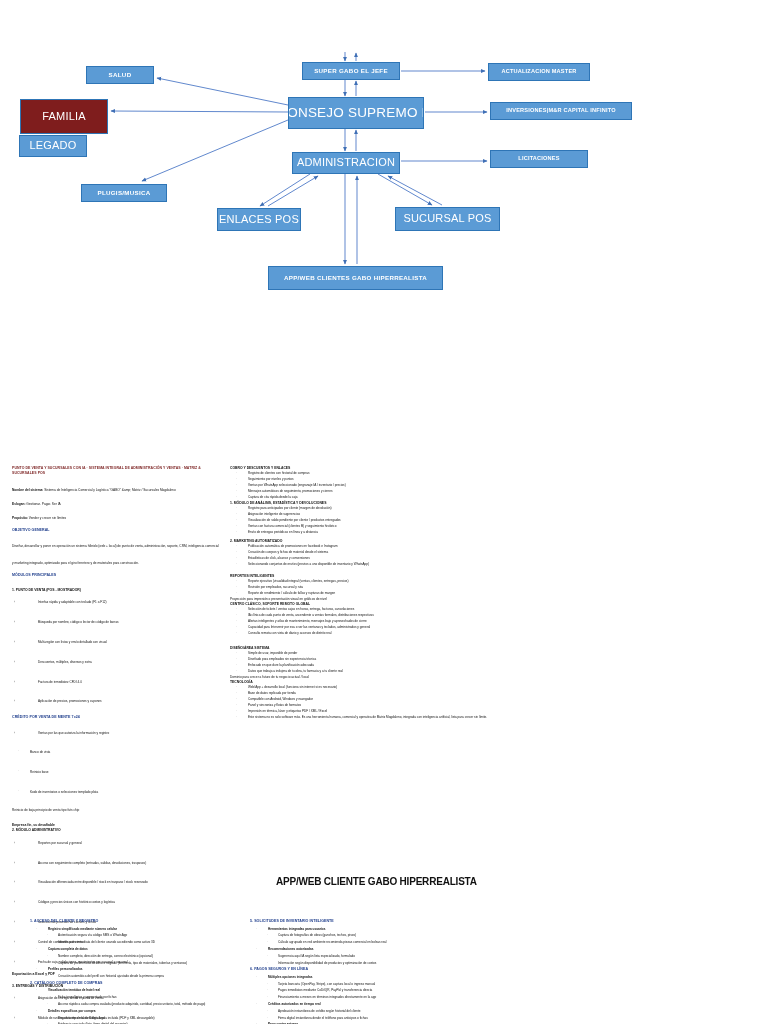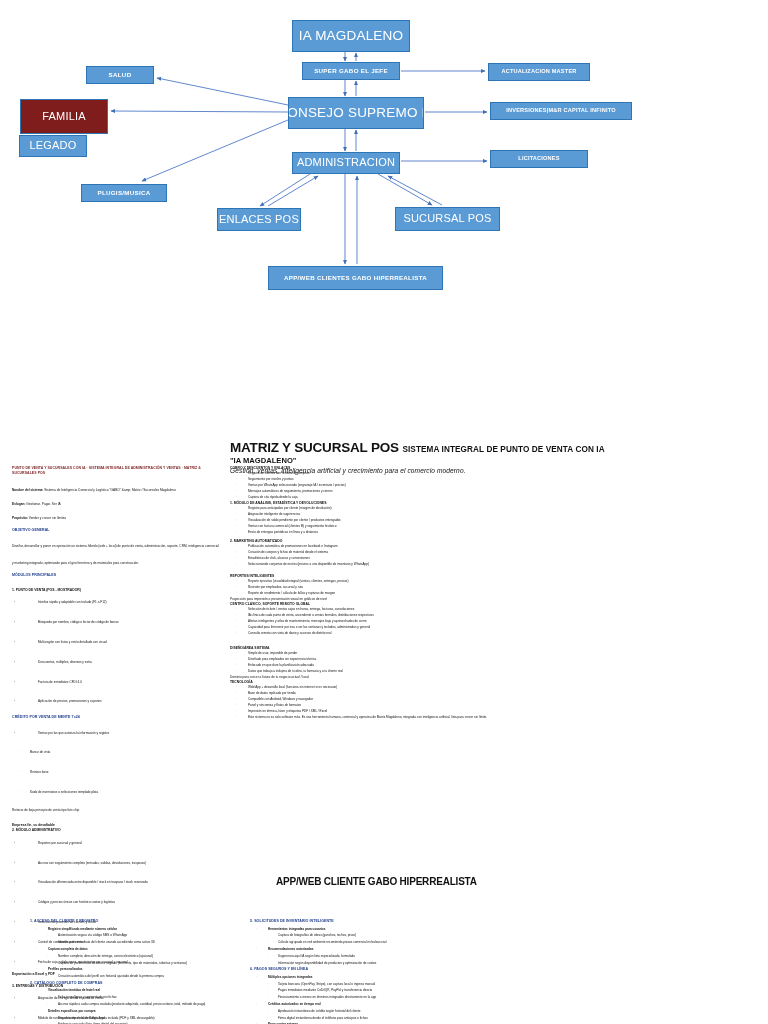--- a/index.html
+++ b/index.html
@@ -122,23 +122,20 @@
         <line x1="268" y1="206" x2="318" y2="176"></line>
 
         <line x1="378" y1="174" x2="432" y2="205"></line>
         <line x1="442" y1="205" x2="388" y2="176"></line>
 
         <line x1="345" y1="174" x2="345" y2="264"></line>
         <line x1="357" y1="264" x2="357" y2="176"></line>
       </g>
     </svg>
 
-  <div class="node n-big" style="left: 292px; top: 20px; width: 118px; height: 32px; background: rgb(91, 155, 213); border-color: rgb(46, 117, 182);">
-        <span>IA MAGDALENO</span>
-      </div>
       <div class="node n-small" style="left: 302px; top: 62px; width: 98px; height: 18px; background: rgb(91, 155, 213); border-color: rgb(46, 117, 182);">
         <span>SUPER GABO EL JEFE</span>
       </div>
       <div class="node n-small" style="left: 86px; top: 66px; width: 68px; height: 18px; background: rgb(91, 155, 213); border-color: rgb(46, 117, 182);">
         <span>SALUD</span>
       </div>
       <div class="node n-xs" style="left: 488px; top: 63px; width: 102px; height: 18px; background: rgb(91, 155, 213); border-color: rgb(46, 117, 182);">
         <span>ACTUALIZACION MASTER</span>
       </div>
       <div class="node n-mid" style="left: 20px; top: 99px; width: 88px; height: 35px; background: #7f1d1d; border-color: rgb(46, 117, 182);">
@@ -167,28 +164,20 @@
       </div>
       <div class="node n-mid" style="left: 395px; top: 207px; width: 105px; height: 24px; background: rgb(91, 155, 213); border-color: rgb(46, 117, 182);">
         <span>SUCURSAL POS</span>
       </div>
       <div class="node n-small" style="left: 268px; top: 266px; width: 175px; height: 24px; background: rgb(91, 155, 213); border-color: rgb(46, 117, 182);">
         <span>APP/WEB CLIENTES GABO HIPERREALISTA</span>
       </div>
     </div>
 
   <div id="doc1">
-    <div class="doc-title-wrap">
-      <div class="doc-title-line1">
-        <span>MATRIZ Y SUCURSAL POS</span>
-        <span class="sub">SISTEMA INTEGRAL DE PUNTO DE VENTA CON IA</span>
-      </div>
-      <div class="doc-title-line2">"IA MAGDALENO"</div>
-      <div class="doc-title-sub2">Gestión, ventas, inteligencia artificial y crecimiento para el comercio moderno.</div>
-    </div>
 
     <div class="col left">
       <div class="h-red">PUNTO DE VENTA Y SUCURSALES CON IA · SISTEMA INTEGRAL DE ADMINISTRACIÓN Y VENTAS · MATRIZ &amp; SUCURSALES POS</div>
       <div class="sp"></div>
       <div id="d1-meta">
           <div class="p-txt"><b>Nombre del sistema:</b><span> Sistema de Inteligencia Comercial y Logística "GABO" &amp;amp; Matriz / Sucursales Magdaleno</span></div>
           <div class="p-txt"><b>Eslogan:</b><span> Gestionar. Pagar. Ser IA</span></div>
           <div class="p-txt"><b>Propósito:</b><span> Vender y crecer sin límites</span></div>
         </div>
       <div class="h-blue">OBJETIVO GENERAL</div>

